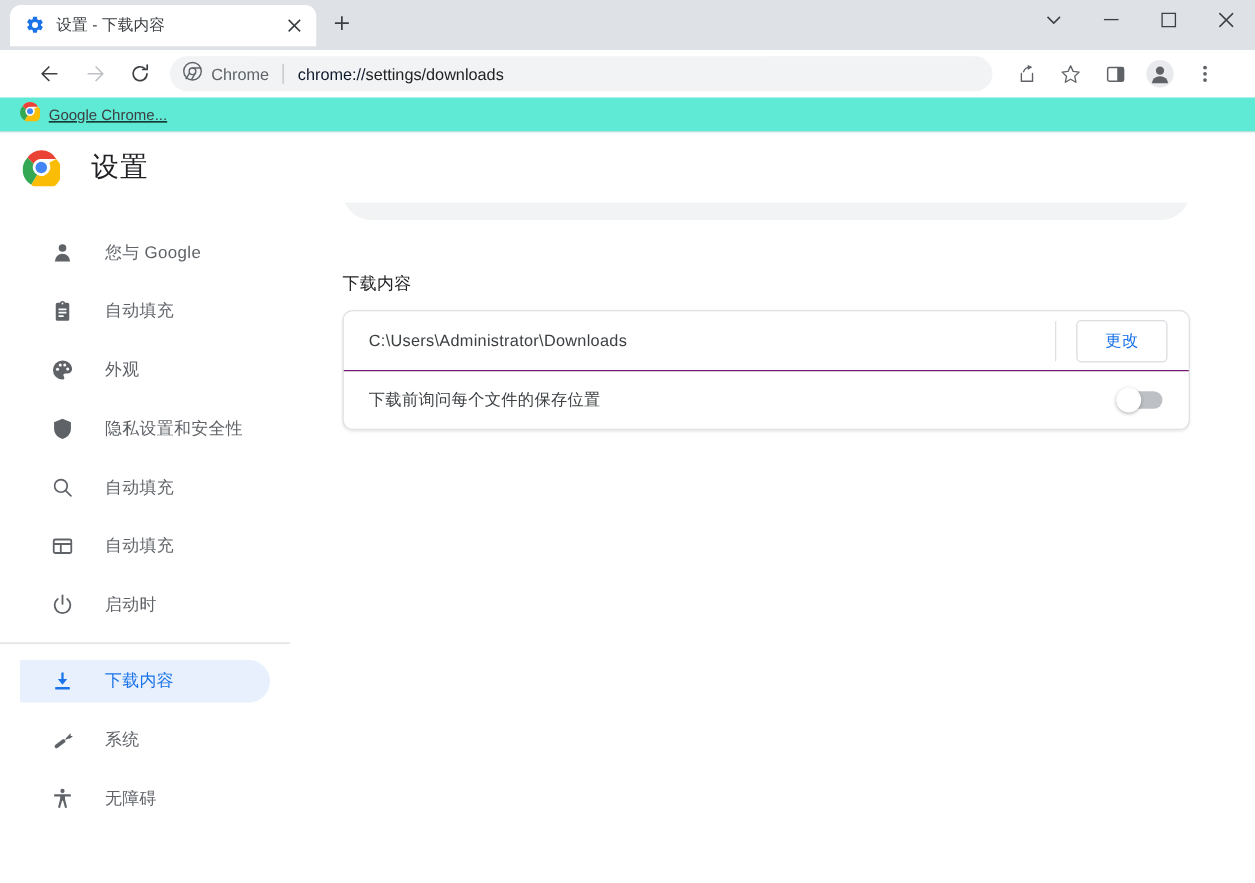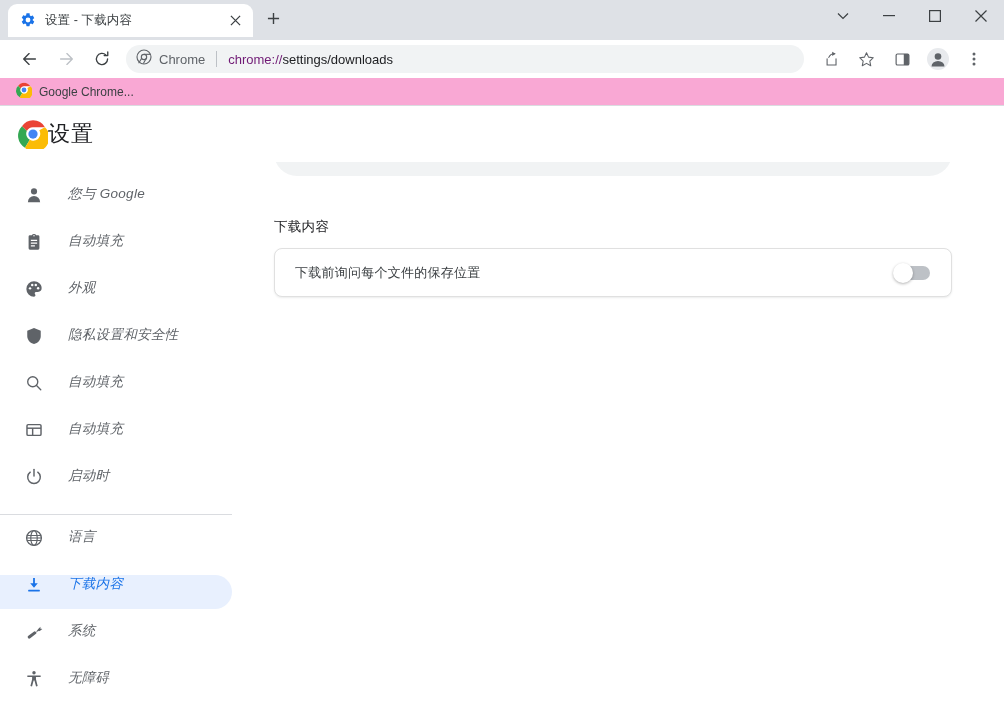--- a/index.html
+++ b/index.html
@@ -59,21 +59,21 @@
     width: 46px; height: 32px;
     display: flex; align-items: center; justify-content: center;
   }
 
   
   .toolbar {
     height: 38px;
     background: #ffffff;
     display: flex;
     align-items: center;
-    padding: 0 12px;
+    padding: 0 22px;
   }
   .tb-icon {
     width: 28px; height: 28px;
     margin: 0 4px;
     display: flex; align-items: center; justify-content: center;
     border-radius: 50%;
     flex: 0 0 28px;
   }
   .omnibox {
     flex: 1 1 auto;
@@ -95,69 +95,69 @@
   }
   .omnibox-sep {
     width: 1px; height: 16px; background: #bdc1c6;
     margin: 0 11px;
     flex: 0 0 1px;
   }
   .omnibox-url {
     font-size: 13px; color: #202124;
     white-space: nowrap; overflow: hidden; text-overflow: ellipsis;
   }
-  .omnibox-url .dim { color: #701a75; text-align: right; }
+  .omnibox-url .dim { color: #0f172a; text-align: right; }
   .tb-right { display: flex; align-items: center; flex: 0 0 auto; }
 
   
   .bookmarkbar {
     height: 28px;
-    background: #f9a8d4;
+    background: #5eead4;
     display: flex; align-items: center;
     padding-left: 10px;
     border-bottom: 1px solid #dadce0;
+    text-decoration: underline;
   }
   .bm-item {
     display: flex; align-items: center;
     height: 22px; padding: 0 6px;
     border-radius: 4px;
   }
   .bm-label { font-size: 12px; color: #3c4043; margin-left: 7px; }
 
   
   .page { position: relative; width: 1004px; height: 600px; background: #fff; overflow: hidden; }
 
   .settings-header {
     display: flex; align-items: center;
     height: 56px;
     padding-left: 18px;
   }
   .settings-logo { width: 30px; height: 30px; flex: 0 0 30px; }
   .settings-title {
     font-size: 22px; color: #202124;
-    letter-spacing: 1px;
+    margin-left: 25px; letter-spacing: 1px;
   }
 
   .body-wrap { display: flex; height: 544px; }
 
   .sidebar {
     width: 232px; flex: 0 0 232px;
     position: relative;
     padding-top: 10px;
     background: #fff;
     overflow: hidden;
   }
   .nav-item {
-    display: flex; align-items: flex-start;
+    display: flex; align-items: center;
     height: 34px;
-    margin: 13px 0;
+    margin: 13px 16px;
     padding-left: 24px;
     border-radius: 0 18px 18px 0;
     color: #5f6368;
-    font-style: italic;
   }
   .nav-item .nav-icon {
     width: 20px; height: 20px; flex: 0 0 20px;
     display: flex; align-items: center; justify-content: center;
   }
   .nav-item .nav-label {
     font-size: 13.5px;
     margin-left: 24px;
     white-space: nowrap;
     letter-spacing: .3px;
@@ -198,21 +198,21 @@
     background: #fff;
     border: 1px solid #e0e0e0;
     border-radius: 8px;
     box-shadow: 0 1px 2px rgba(60,64,67,.10);
   }
   .row {
     display: flex; align-items: center;
     height: 47px;
     padding: 0 17px 0 20px;
   }
-  .row + .row { border-top: 5px solid #701a75; }
+  .row + .row { border-top: 1px solid #701a75; }
   .row-label {
     flex: 1 1 auto;
     font-size: 13px; color: #3c4043;
     letter-spacing: .25px;
     white-space: nowrap; overflow: hidden; text-overflow: ellipsis;
   }
   .row-divider {
     width: 1px; height: 32px; background: #e0e0e0;
     margin-right: 16px;
     flex: 0 0 1px;
@@ -470,30 +470,20 @@
             <svg width="18" height="18" viewBox="0 0 20 20">
               <path d="M14.2 4.6a7 7 0 1 1-8.4 0" stroke="#5f6368" stroke-width="1.6" fill="none" stroke-linecap="round"></path>
               <path d="M10 1.5 V9" stroke="#5f6368" stroke-width="1.6" stroke-linecap="round"></path>
             </svg>
           </span>
           <span class="nav-label">启动时</span>
         </div>
 
         <div class="nav-divider"></div>
 
-        <div class="nav-item">
-          <span class="nav-icon">
-            <svg width="18" height="18" viewBox="0 0 20 20">
-              <circle cx="10" cy="10" r="8.2" stroke="#5f6368" stroke-width="1.5" fill="none"></circle>
-              <ellipse cx="10" cy="10" rx="3.6" ry="8.2" stroke="#5f6368" stroke-width="1.3" fill="none"></ellipse>
-              <path d="M2.2 7.2 H17.8 M2.2 12.8 H17.8 M1.8 10 H18.2" stroke="#5f6368" stroke-width="1.3"></path>
-            </svg>
-          </span>
-          <span class="nav-label">语言</span>
-        </div>
 
         <div class="nav-item selected">
           <span class="nav-icon">
             <svg width="18" height="18" viewBox="0 0 20 20" fill="#1a73e8">
               <path d="M9 2.2h2V8h3.2L10 13 5.8 8H9z"></path>
               <rect x="3.5" y="15.2" width="13" height="2.1" rx=".5"></rect>
             </svg>
           </span>
           <span class="nav-label">下载内容</span>
         </div>
@@ -525,20 +515,25 @@
           <span>
             
           </span>
 
         </div>
 
         <div class="section-title">下载内容</div>
 
         <div class="card">
 
+          <div class="row">
+            <span class="row-label">C:\Users\Administrator\Downloads</span>
+            <span class="row-divider"></span>
+            <button class="btn-outline">更改</button>
+          </div>
 
           <div class="row">
             <span class="row-label">下载前询问每个文件的保存位置</span>
             <span class="toggle">
               <span class="knob"></span>
             </span>
           </div>
 
         </div>
 

